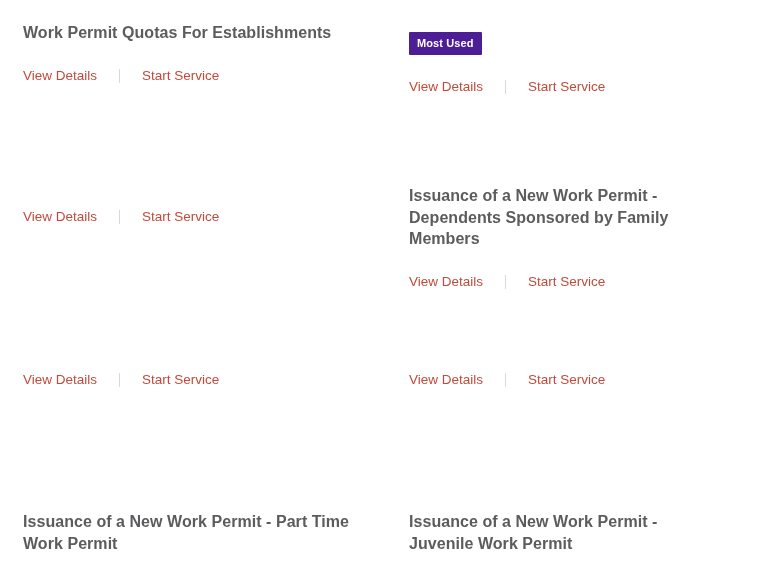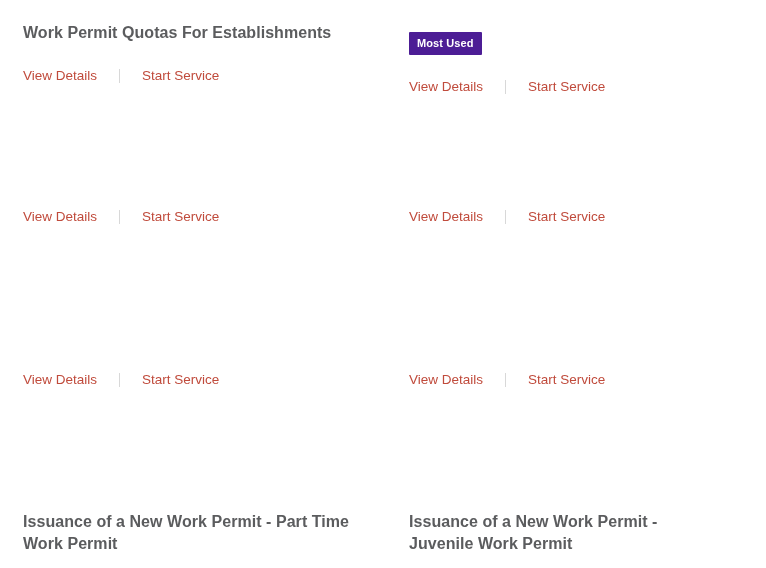--- a/index.html
+++ b/index.html
@@ -102,20 +102,21 @@
       </div>
     </div>
     <div class="service-card col-left">
       <div class="card-actions">
         <a class="action-link">View Details</a>
         <span class="action-divider"></span>
         <a class="action-link">Start Service</a>
       </div>
     </div>
     <div class="service-card col-right">
+      <h3 class="service-title">Issuance of a New Work Permit - Dependents Sponsored by Family Members</h3>
       <div class="card-actions">
         <a class="action-link">View Details</a>
         <span class="action-divider"></span>
         <a class="action-link">Start Service</a>
       </div>
     </div>
     <div class="service-card col-left">
       <div class="card-actions">
         <a class="action-link">View Details</a>
         <span class="action-divider"></span>

